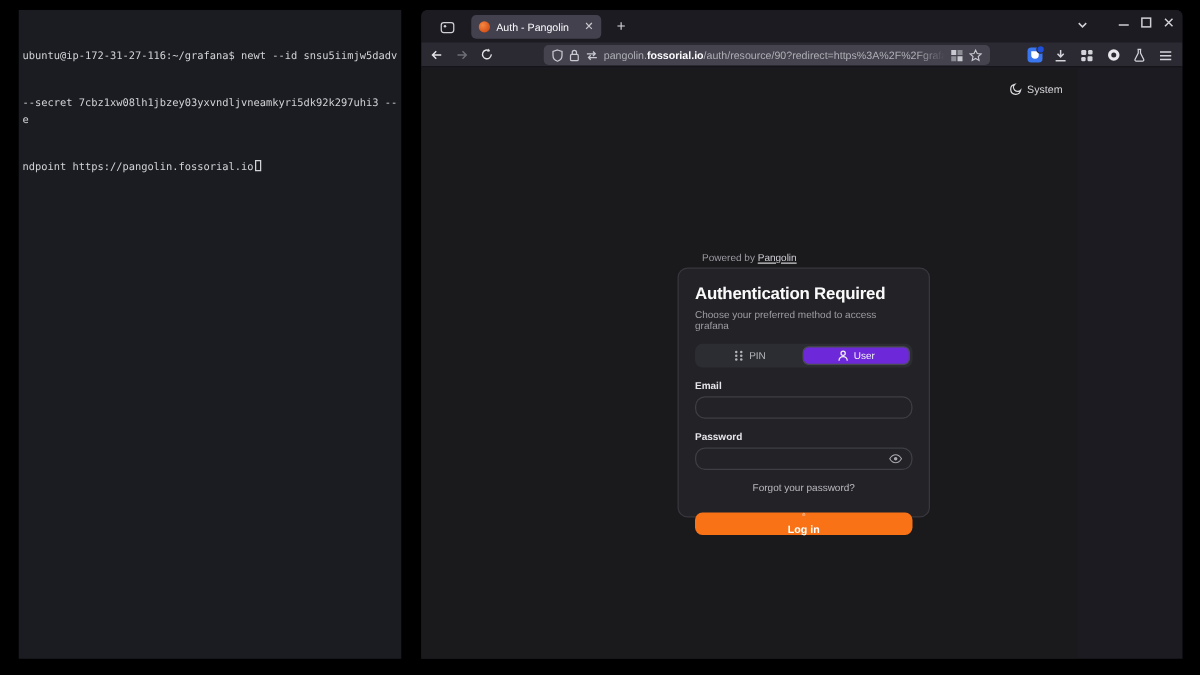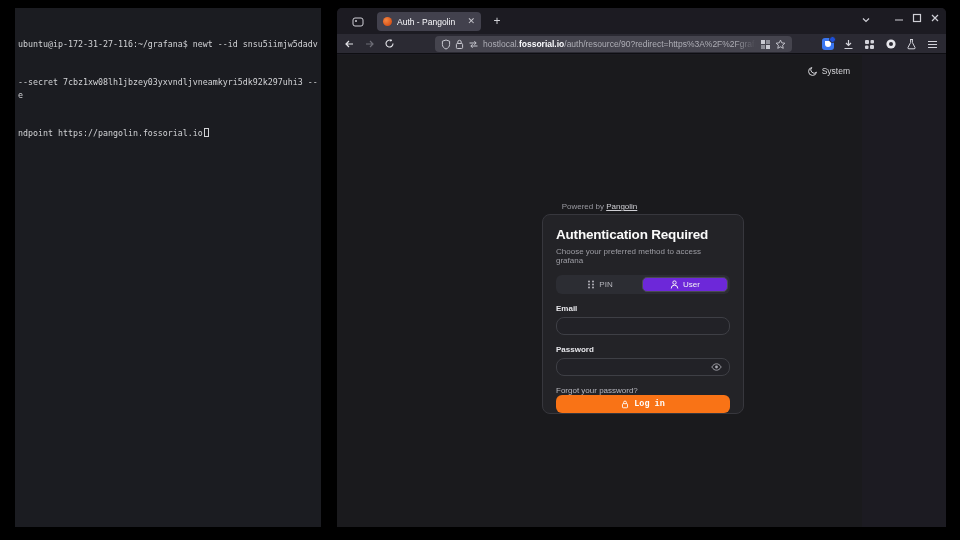--- a/index.html
+++ b/index.html
@@ -104,26 +104,27 @@
   .field-label { font-size:8px; color:#e6e6ea; font-weight:bold; margin-top:10px; }
   .input {
     margin-top:4px; height:18px; width:100%; background:#222227;
     border:1px solid #3e3f45; border-radius:8px; display:flex; align-items:center;
     padding:0 7px;
   }
   .input input {
     flex:1; background:transparent; border:none; outline:none; color:#e6e6ea; font-size:9px;
     font-family:"Liberation Sans", sans-serif; min-width:0;
   }
-  .forgot { margin-top:10px; text-align:left; font-size:8px; color:#b9b9c0; }
+  .forgot { margin-top:10px; text-align:center; font-size:8px; color:#b9b9c0; }
   .login-btn {
-    margin-top:0; height:18px; width:100%; border:none; border-radius:6px;
+    margin-top:15px; height:18px; width:100%; border:none; border-radius:6px;
     display:flex; align-items:center; justify-content:center; gap:5px;
     color:#fff; font-size:8.5px; font-weight:bold;
-    font-family:Liberation Mono, monospace;
+    font-family:Liberation Sans, sans-serif;
+    flex-direction:column;
   }
   svg { display:block; }
 </style>
 </head>
 <body>
 
 <div class="terminal">
   <div>ubuntu@ip-172-31-27-116:~/grafana$ newt --id snsu5iimjw5dadv</div>
   <div>--secret 7cbz1xw08lh1jbzey03yxvndljvneamkyri5dk92k297uhi3 --e</div>
   <div><span>ndpoint https://pangolin.fossorial.io</span><span class="term-cursor"></span></div>
@@ -189,21 +190,21 @@
         <path d="M5 1 L8.6 2.2 V5.4 C8.6 7.8 7 9.3 5 10 C3 9.3 1.4 7.8 1.4 5.4 V2.2 Z" fill="none" stroke="#c9c9d1" stroke-width="1"></path>
       </svg>
       <svg width="9" height="11" viewBox="0 0 9 11">
         <rect x="1.4" y="4.5" width="6.2" height="5" rx="1" fill="none" stroke="#c9c9d1" stroke-width="1"></rect>
         <path d="M2.8 4.5 V3 A1.7 1.7 0 0 1 6.2 3 V4.5" fill="none" stroke="#c9c9d1" stroke-width="1"></path>
       </svg>
       <svg width="11" height="9" viewBox="0 0 11 9">
         <path d="M1.5 3 H8 M6.4 1.2 L8.2 3 L6.4 4.8" fill="none" stroke="#c9c9d1" stroke-width="1"></path>
         <path d="M9.5 6 H3 M4.6 4.2 L2.8 6 L4.6 7.8" fill="none" stroke="#c9c9d1" stroke-width="1"></path>
       </svg>
-      <span class="url-text"><span>hostlocal.</span><span class="url-domain">fossorial.io</span><span>/auth/resource/90?redirect=https%3A%2F%2Fgrafana.hostlocal.app%</span></span>
+      <span class="url-text"><span>pangolin.</span><span class="url-domain">fossorial.io</span><span>/auth/resource/90?redirect=https%3A%2F%2Fgrafana.hostlocal.app%</span></span>
       <svg width="11" height="11" viewBox="0 0 11 11">
         <rect x="1" y="1" width="4" height="4" fill="#c9c9d1"></rect>
         <rect x="6" y="1" width="4" height="4" fill="#8d8d96"></rect>
         <rect x="1" y="6" width="4" height="4" fill="#8d8d96"></rect>
         <rect x="6" y="6" width="4" height="4" fill="#c9c9d1"></rect>
       </svg>
       <svg width="11" height="11" viewBox="0 0 12 12">
         <path d="M6 1.2 L7.4 4.2 L10.8 4.6 L8.3 6.8 L9 10.2 L6 8.5 L3 10.2 L3.7 6.8 L1.2 4.6 L4.6 4.2 Z" fill="none" stroke="#c9c9d1" stroke-width="1"></path>
       </svg>
     </div>

